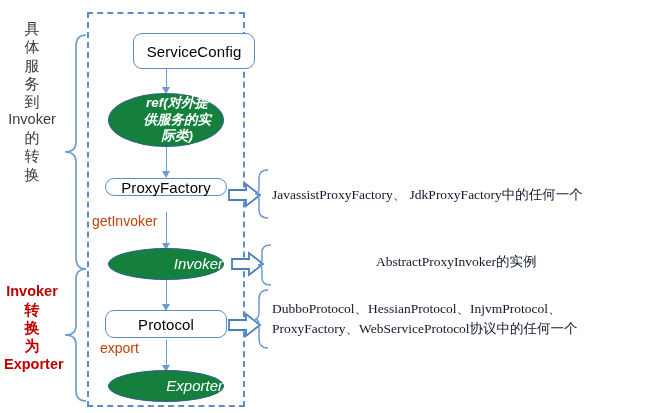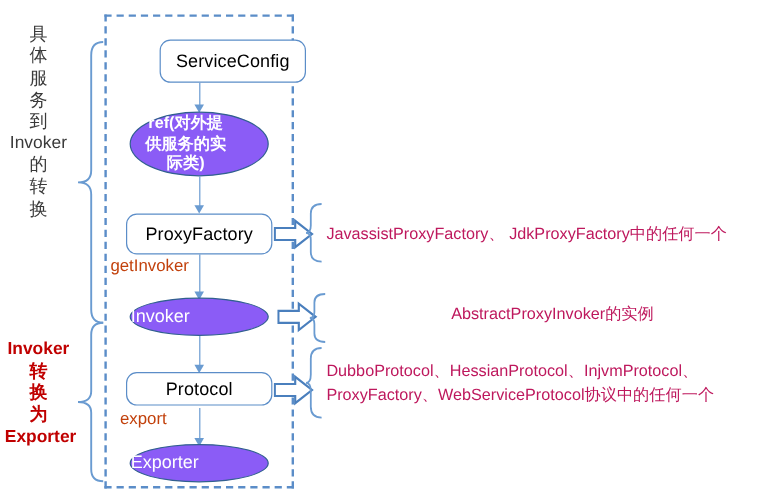--- a/index.html
+++ b/index.html
@@ -43,29 +43,30 @@
     align-items: center;
     justify-content: center;
     letter-spacing: 0.1px;
   }
 
   
   .node-ellipse {
     position: absolute;
     box-sizing: border-box;
     border-radius: 50%;
-    background: #8b5cf6;
+    background: #15803d;
     border: 1.4px solid #31608f;
     color: #ffffff;
     display: flex;
     align-items: center;
-    justify-content: flex-start;
+    justify-content: flex-end;
     text-align: center;
     font-size: 15px;
     line-height: 1.12;
+    font-style: italic;
   }
   .node-ellipse.multi {
     font-weight: bold;
     font-size: 13.5px;
     line-height: 1.25;
     padding: 0 12px;
   }
 
   
   .vconn {
@@ -97,23 +98,24 @@
 
   
   .brace {
     position: absolute;
   }
 
   
   .annot {
     position: absolute;
     font-size: 13.5px;
-    color: #be185d;
+    color: #0f172a;
     line-height: 1.45;
     white-space: nowrap;
+    font-family: Liberation Serif, serif;
   }
   .annot.center { text-align: center; }
 
   
   .vlabel {
     position: absolute;
     width: 56px;
     text-align: center;
     font-size: 15px;
     line-height: 1.22;
@@ -178,21 +180,21 @@
     <div>
       <span style="display:block;">ref(对外提</span>
       <span style="display:block;">供服务的实</span>
       <span style="display:block;">际类)</span>
     </div>
   </div>
 
   <div class="vconn" style="left:166px; top:147px; height:26px;"></div>
   <div class="vhead" style="left:161.5px; top:171px;"></div>
 
-  <div class="node-box" style="left:105px; top:178px; width:122px; height:34px;">
+  <div class="node-box" style="left:105px; top:178px; width:122px; height:18px;">
     <span>ProxyFactory</span>
   </div>
 
   <div class="vconn" style="left:166px; top:212px; height:33px;"></div>
   <div class="vhead" style="left:161.5px; top:243px;"></div>
   <div class="edge-label" style="left:92px; top:213px;">getInvoker</div>
 
   <div class="node-ellipse" style="left:108px; top:248px; width:116px; height:32px;">
     <span>Invoker</span>
   </div>

